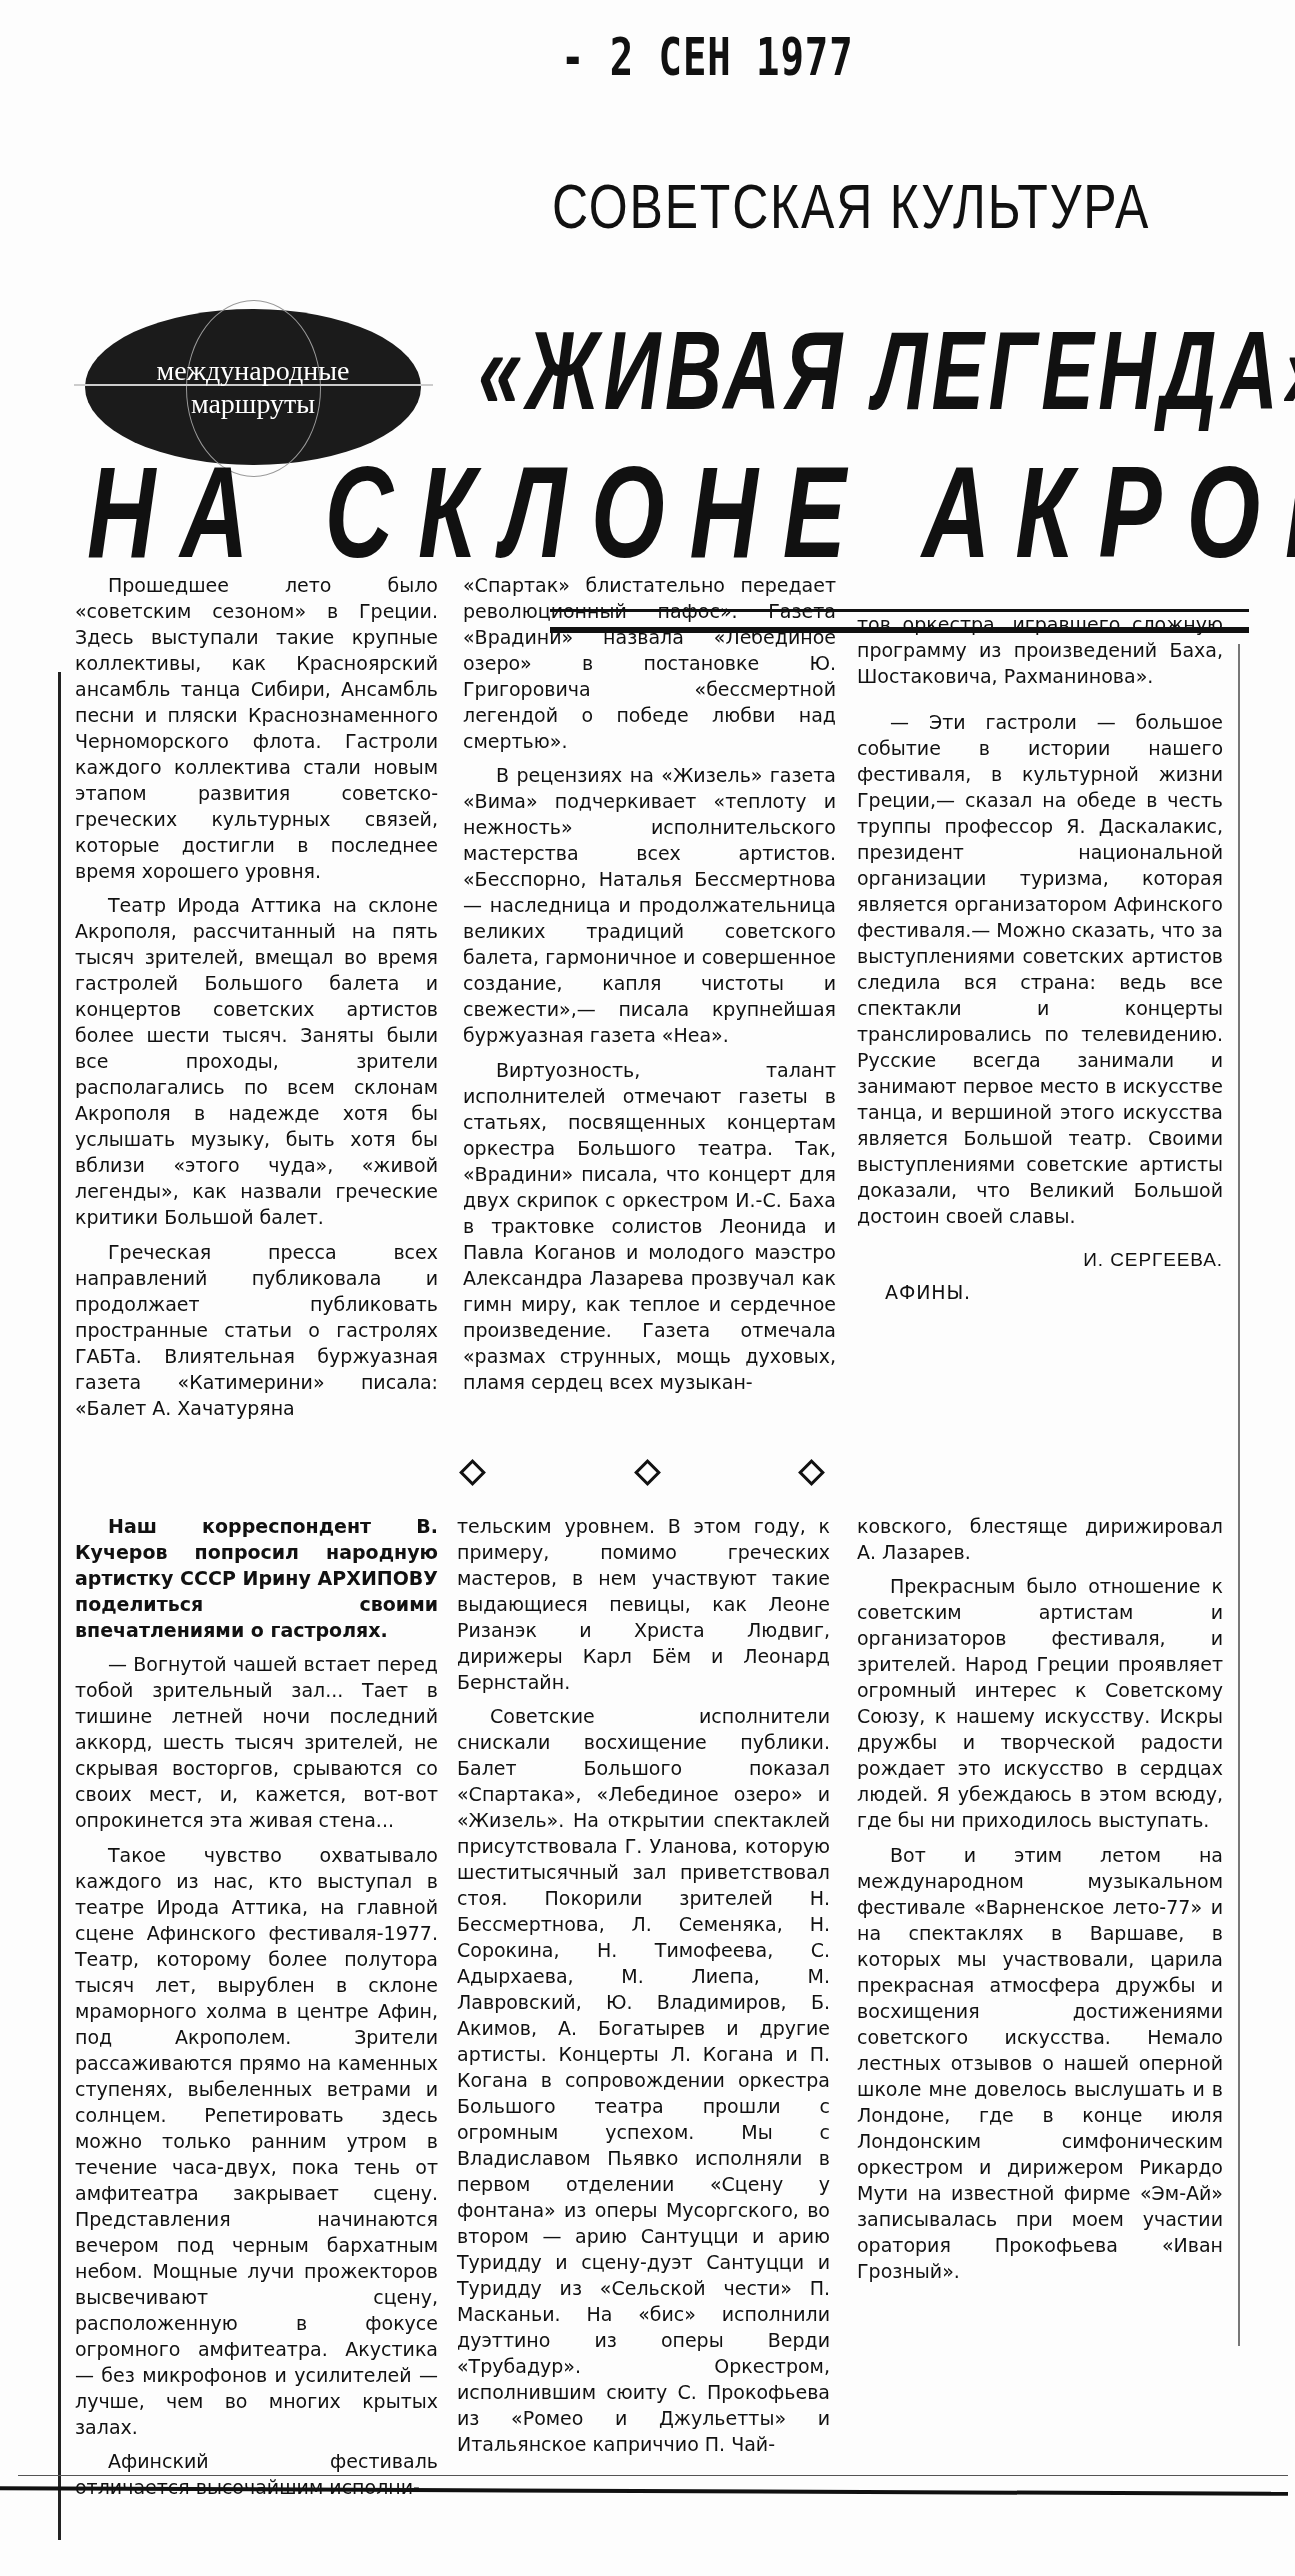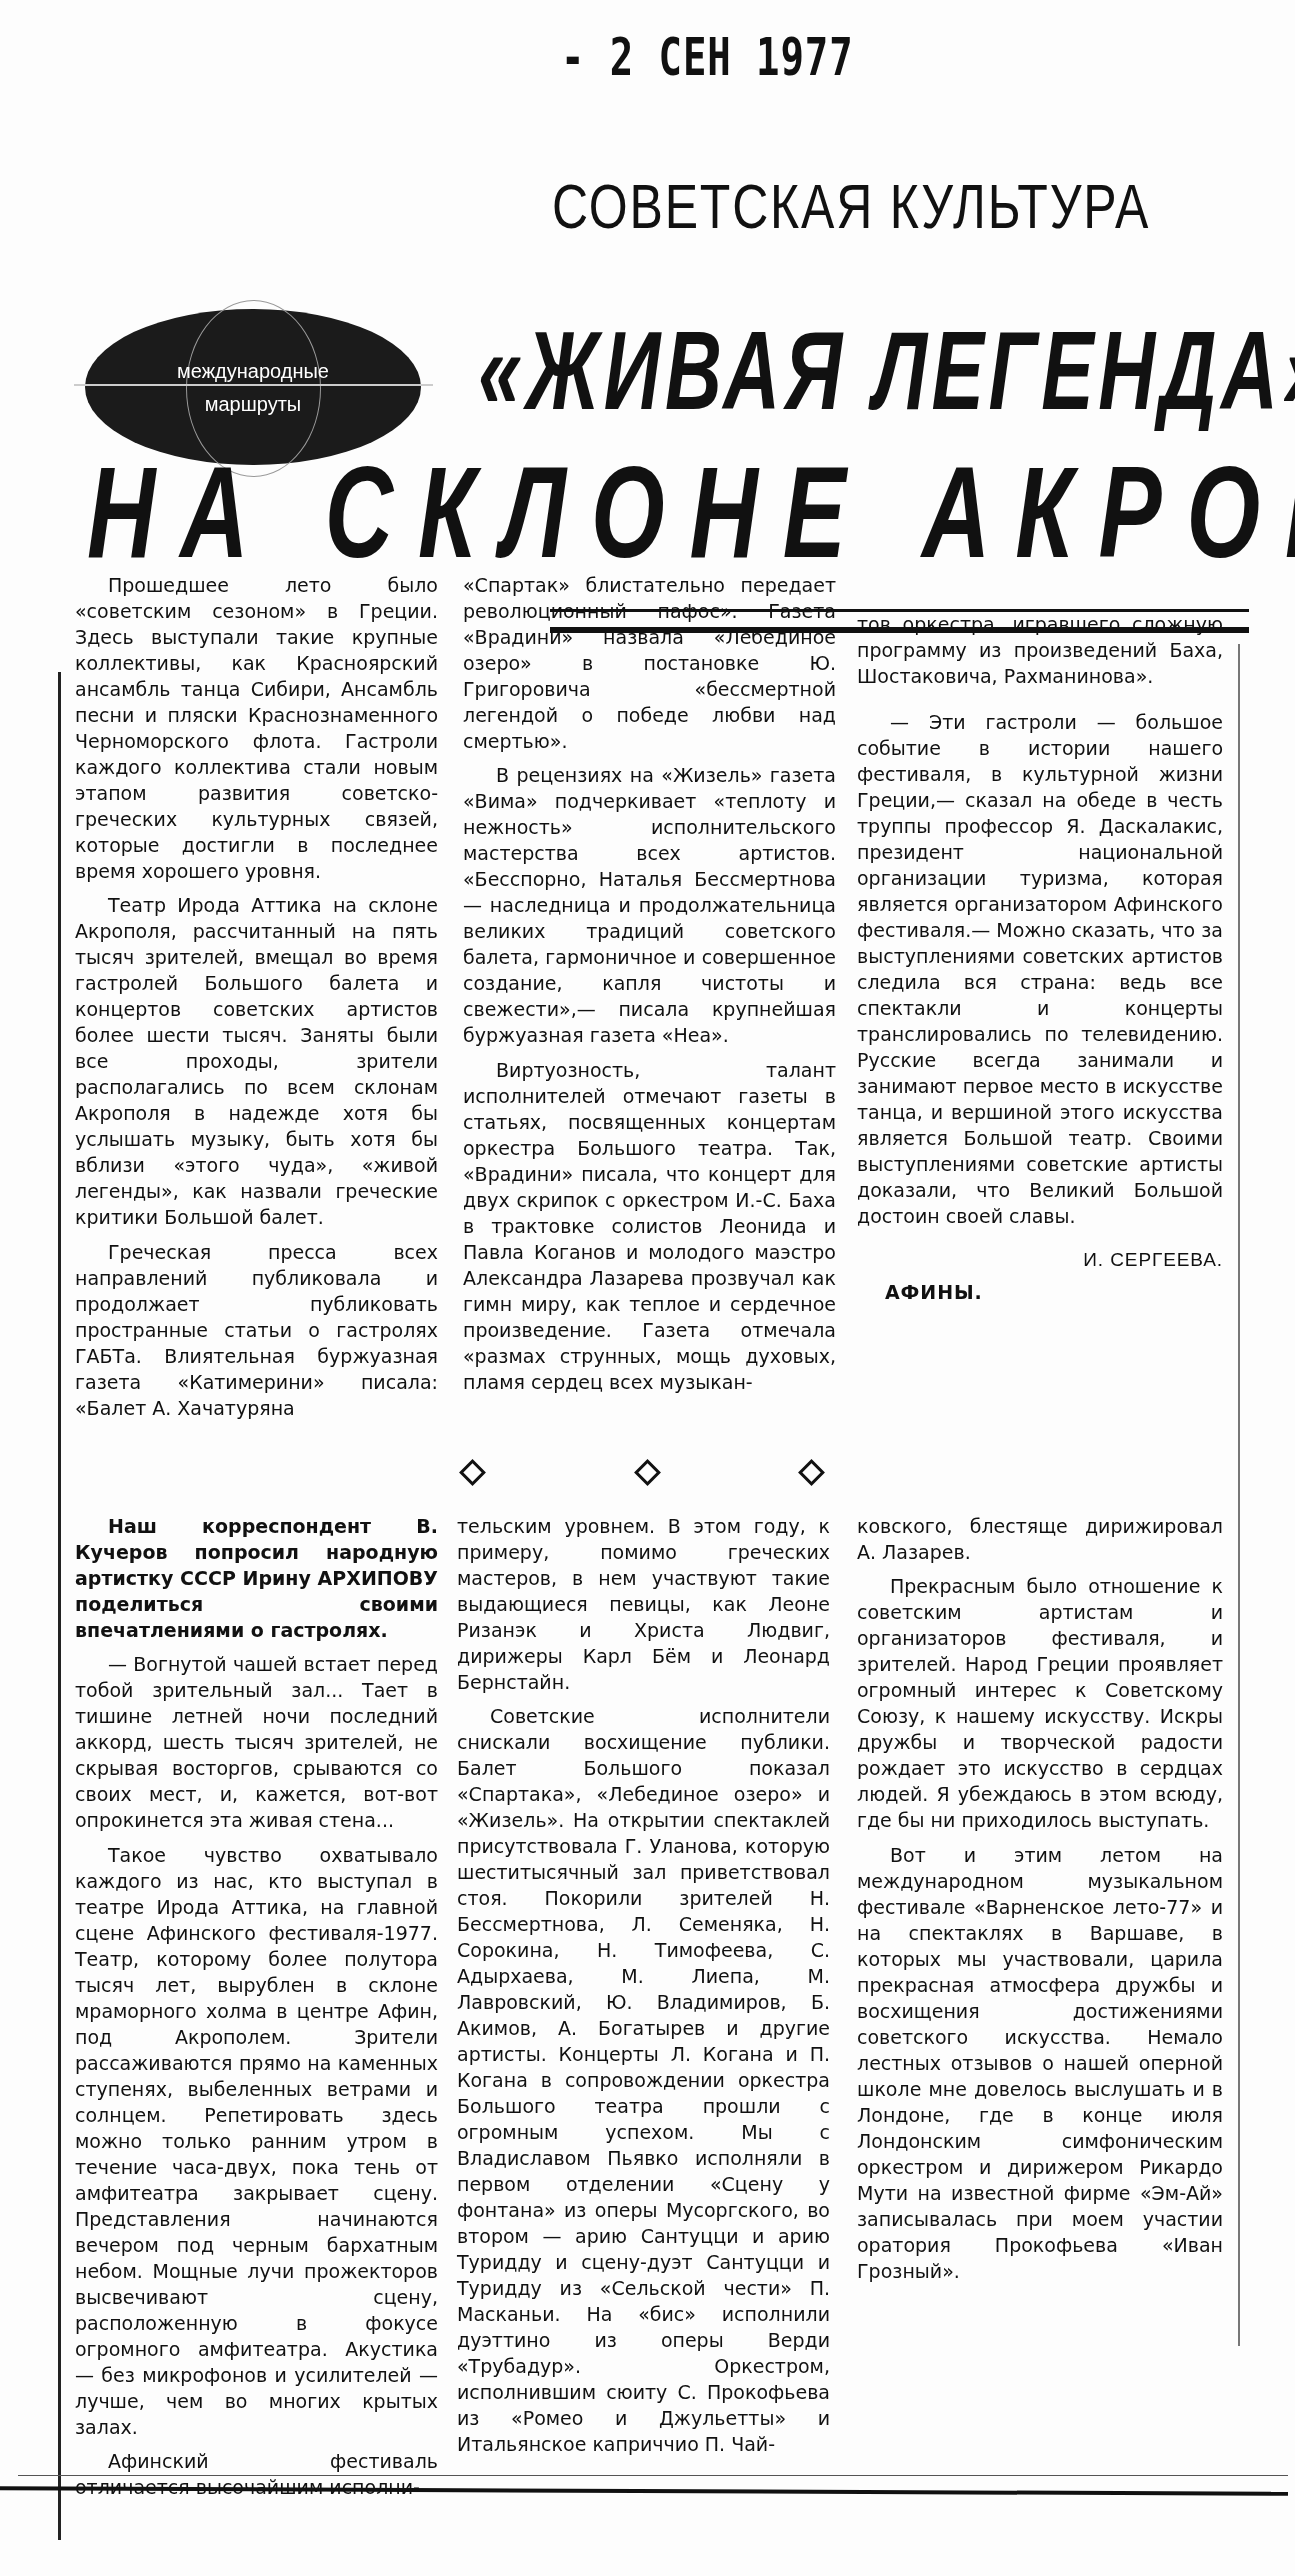--- a/index.html
+++ b/index.html
@@ -10,36 +10,36 @@
   .rule-thick { position:absolute; left:550px; top:627px; width:699px; height:5.5px; background:#111; }
   .frame-left { position:absolute; left:58px; top:672px; width:2.8px; height:1868px; background:#222; }
   .frame-right { position:absolute; left:1238px; top:644px; width:1.8px; height:1702px; background:#777; }
   .bottom-rule { position:absolute; left:0; top:2489px; width:1288px; height:3.7px; background:#111; transform:rotate(0.25deg); }
   .bottom-rule-thin { position:absolute; left:18.4px; top:2475px; width:1270px; height:0.9px; background:#555; }
 
   .rubric { position:absolute; left:85px; top:309px; width:336px; height:156px; }
   .rubric .globe { position:absolute; inset:0; border-radius:50%; background:#1b1b1b; }
   .rubric .mer { position:absolute; border:1.8px solid #bbb; border-radius:50%; }
   .rubric .lat { position:absolute; left:0; width:100%; height:1.8px; background:#ccc; }
-  .rubric .label { position:absolute; left:0; width:100%; text-align:center; color:#fff; font-family:Liberation Sans, sans-serif; font-size:20px; line-height:28px; }
+  .rubric .label { position:absolute; left:0; width:100%; text-align:center; color:#fff; font-family:Liberation Serif, serif; font-size:28px; line-height:28px; }
   .title1 { position:absolute; left:478px; top:308px; font-family:"Liberation Sans", sans-serif; font-weight:bold; font-style:italic; font-size:96px; letter-spacing:5.5px; transform:scaleX(0.82) scaleY(1.15); transform-origin:left top; white-space:nowrap; }
   .title2 { position:absolute; left:87px; top:437px; font-family:"Liberation Sans", sans-serif; font-weight:bold; font-style:italic; font-size:110px; letter-spacing:29px; transform:scaleX(0.86) scaleY(1.18); transform-origin:left top; white-space:nowrap; }
 
   .col { position:absolute; font-family:"DejaVu Sans", sans-serif; font-size:19px; line-height:26px; text-align:justify; hyphens:manual; }
   .col p { margin:0 0 8.3px 0; text-indent:33px; }
   .col p.noind { text-indent:0; }
   .col p.lead { font-weight:bold; }
   .c1 { left:75px; top:572px; width:363px; }
   .c2 { left:463px; top:572px; width:373px; }
   .c3 { left:857px; top:611px; width:366px; }
   .c4 { left:75px; top:1513px; width:363px; }
   .c5 { left:457px; top:1513px; width:373px; }
   .c6 { left:857px; top:1513px; width:366px; }
   .signature { text-align:right; font-family:"Liberation Sans", sans-serif; font-size:19px; margin-top:18.4px; letter-spacing:0.9px; }
-  .dateline { font-weight:bold; margin-top:5.5px; text-indent:28px; letter-spacing:0.9px; }
+  .dateline { font-weight:normal; margin-top:5.5px; text-indent:28px; letter-spacing:0.9px; }
   .diamond { position:absolute; top:1463px; width:13px; height:13px; border:3.7px solid #111; transform:rotate(45deg); }
 </style>
 </head>
 <body>
 
 <div class="stamp">- 2 СЕН 1977</div>
 <div class="masthead">СОВЕТСКАЯ КУЛЬТУРА</div>
 <div class="rule-thin"></div>
 <div class="rule-thick"></div>
 <div class="frame-left"></div>

